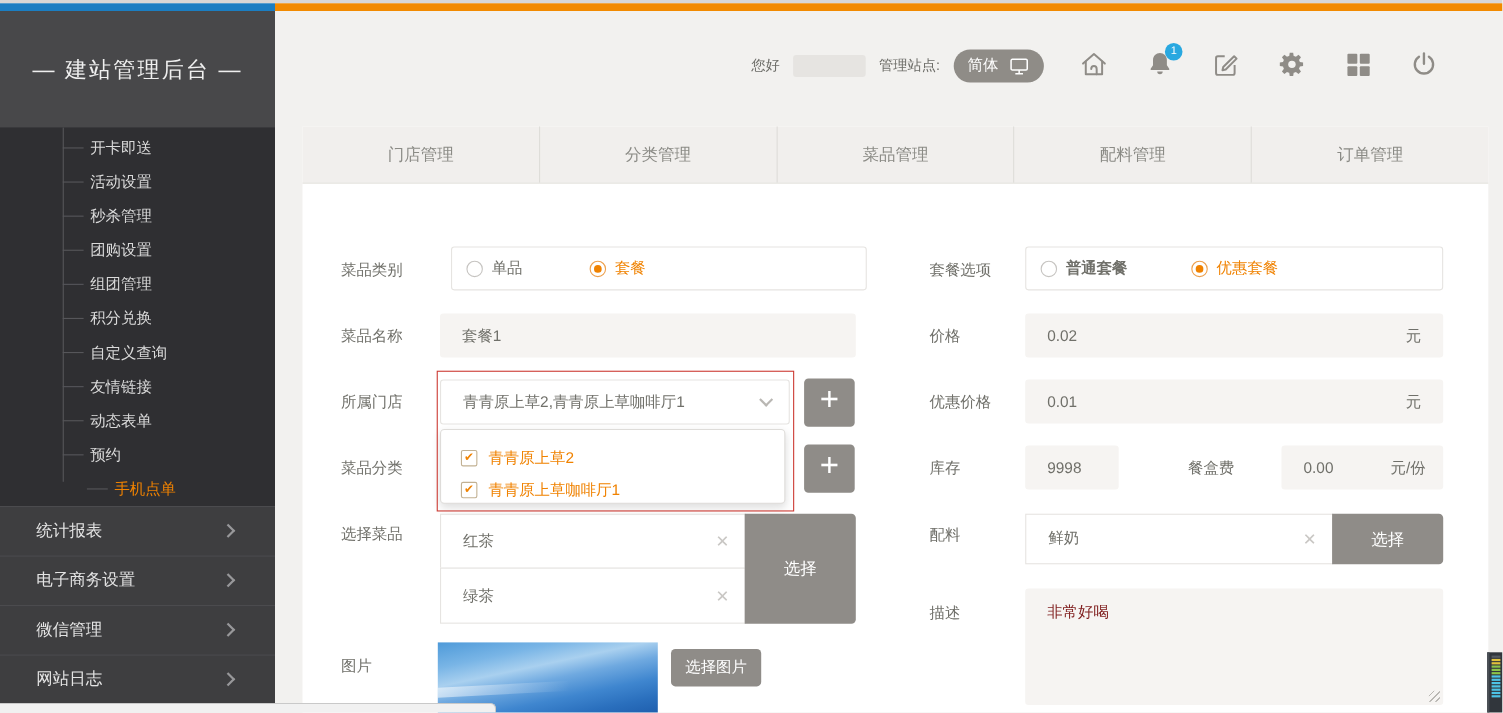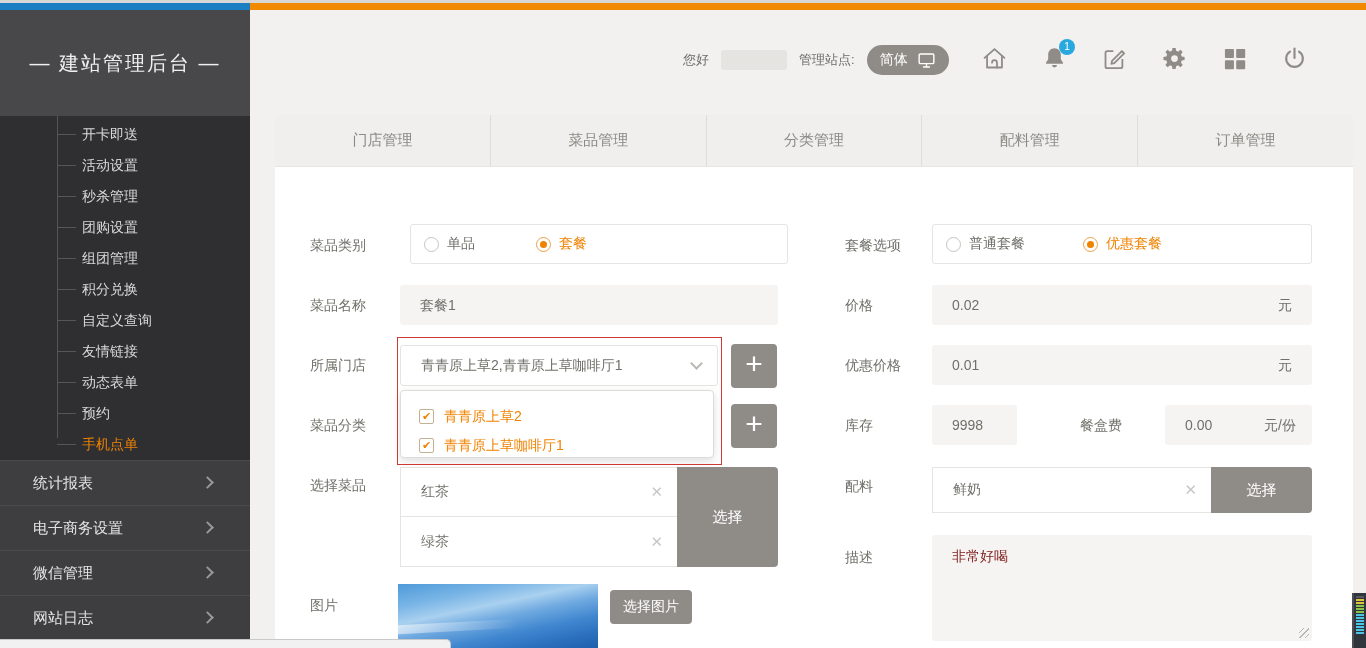--- a/index.html
+++ b/index.html
@@ -13,21 +13,21 @@
 
   
   .sidebar { position:absolute; left:0; top:10px; width:250px; height:630px; background:#3a3a3c; }
   .logo { height:106px; background:#48484a; display:flex; align-items:center; justify-content:center;
           color:#efefef; font-size:20px; letter-spacing:2px; }
   .menu { position:relative; background:#2f2f32; height:344px; padding-top:3px; }
   .menu::before { content:''; position:absolute; left:57px; top:0; bottom:22px; width:1px; background:#56565a; }
   .menu-item { position:relative; height:31px; line-height:31px; padding-left:82px; color:#dadada;
                font-size:14px; cursor:pointer; white-space:nowrap; }
   .menu-item::before { content:''; position:absolute; left:57px; top:15px; width:19px; height:1px; background:#56565a; }
-  .menu-item.active { color:#f08200; }
+  .menu-item.active { color:#f08200;margin-left:22px; }
   .groups { position:absolute; left:0; top:450px; width:250px; }
   .group-item { position:relative; height:45px; line-height:44px; padding-left:33px; color:#e4e4e4;
                 font-size:15px; border-top:1px solid #4b4b4e; background:#3e3e40; cursor:pointer; }
   .chev-right { position:absolute; right:38px; top:17px; width:9px; height:9px;
                 border-top:2px solid #98989a; border-right:2px solid #98989a; transform:rotate(45deg); }
 
   
   .greet-row { position:absolute; left:683px; top:44px; height:32px; display:flex; align-items:center; gap:12px; }
   .greet-text { color:#6d6d68; font-size:13px; }
   .redacted { width:66px; height:20px; background:#e6e4e1; border-radius:3px; }
@@ -197,22 +197,22 @@
       <svg viewBox="0 0 24 24" fill="none" stroke="#8f8c87" stroke-width="1.9" stroke-linecap="round">
         <path d="M12 3.2v8.3"></path>
           <path d="M8 5.8a7.4 7.4 0 1 0 8 0"></path>
       </svg>
     </div>
   </div>
 
   <main class="card">
     <div class="tabbar">
       <div class="tab">门店管理</div>
+      <div class="tab">分类管理</div>
       <div class="tab">菜品管理</div>
-      <div class="tab">分类管理</div>
       <div class="tab">配料管理</div>
       <div class="tab">订单管理</div>
     </div>
   </main>
 
   <div class="flabel" style="left:310px; top:237px;">菜品类别</div>
   <div class="white-box" style="left:400px; top:224px; width:378px; height:40px;margin-left:10px;">
     <div class="radio-row">
       <div class="radio-opt" style="width:112px;">
         <span class="rdot"></span>
@@ -265,21 +265,21 @@
   </div>
   <div class="gray-btn" style="left:677px; top:467px; width:101px; height:100px; border-radius:0 4px 4px 0; font-size:15px;">选择</div>
 
   <div class="flabel" style="left:310px; top:597px;">图片</div>
   <div class="img-preview" style="left:398px; top:584px; width:200px; height:64px;"></div>
   <div class="gray-btn" style="left:610px; top:590px; width:82px; height:34px; border-radius:4px; font-size:14px;">选择图片</div>
 
   <div class="flabel" style="left:845px; top:237px;">套餐选项</div>
   <div class="white-box" style="left:932px; top:224px; width:380px; height:40px;">
     <div class="radio-row">
-      <div class="radio-opt" style="width:137px;">
+      <div class="radio-opt" style="width:137px;font-weight:bold;">
         <span class="rdot"></span>
         <span class="ropt-label">普通套餐</span>
       </div>
       <div class="radio-opt sel">
         <span class="rdot"></span>
         <span class="ropt-label">优惠套餐</span>
       </div>
     </div>
   </div>
 

